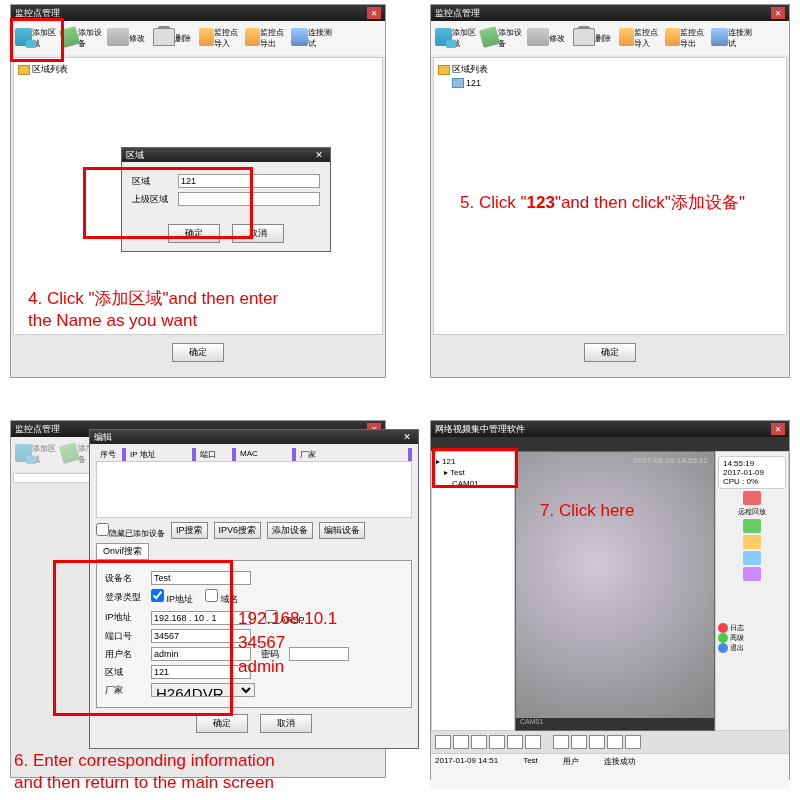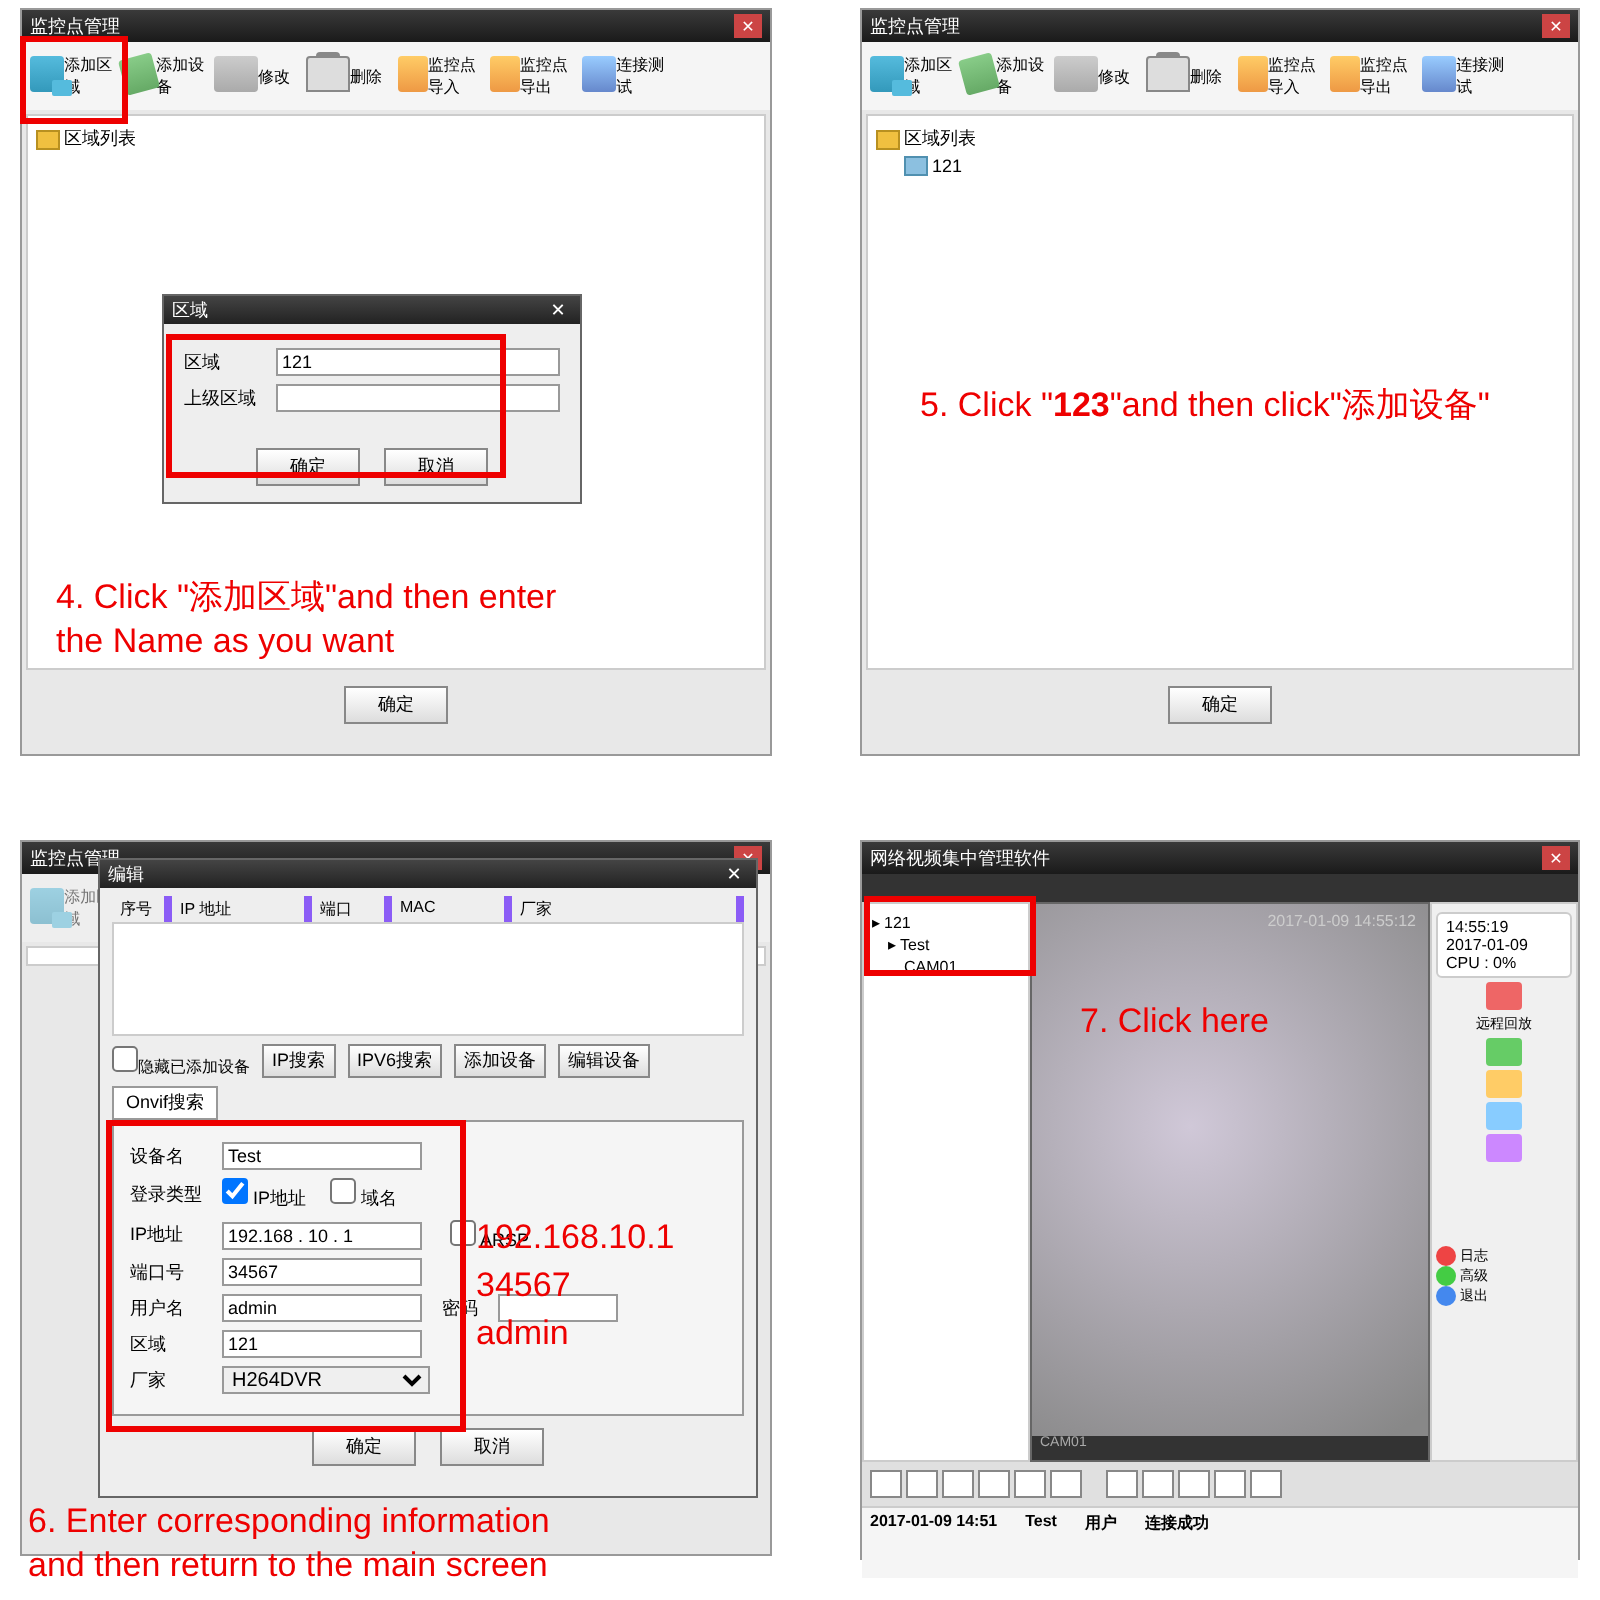--- a/index.html
+++ b/index.html
@@ -14,21 +14,21 @@
   .tbtn .ico { width: 22px; height: 18px; margin-bottom: 2px; }
   .content-area { background: #fff; margin: 2px; border: 1px solid #ccc; }
   .tree { padding: 4px; font-size: 9px; }
   .tree-item { display: flex; align-items: center; gap: 2px; padding: 1px 0; }
   .folder-ico { width: 12px; height: 10px; background: #f0c040; border: 1px solid #b89020; }
   .leaf-ico { width: 12px; height: 10px; background: #8cc0e0; border: 1px solid #5090b0; }
   .bottom-ok { display: flex; justify-content: center; padding: 6px; }
   .btn { background: linear-gradient(#fff,#ddd); border: 1px solid #888; padding: 2px 16px; font-size: 9px; cursor: pointer; }
   
   
-  .dialog { position: absolute; background: #eee; border: 1px solid #666; }
+  .dialog { position: absolute; background: #eee; border: 1px solid #666; margin-left: 40px; }
   .dlg-title { background: linear-gradient(#444,#222); color: #fff; height: 14px; display: flex; align-items: center; padding: 0 4px; font-size: 9px; }
   .dlg-title .x { margin-left: auto; width: 14px; text-align: center; }
   .dlg-body { padding: 8px 10px; }
   .frow { display: flex; align-items: center; margin: 4px 0; font-size: 9px; }
   .frow label { width: 46px; text-align: left; }
   .frow input[type=text] { flex: 1; height: 14px; border: 1px solid #999; font-size: 9px; padding: 0 2px; }
   .dlg-btns { display: flex; justify-content: center; gap: 12px; padding: 6px 0 8px; }
   
   .redbox { position: absolute; border: 3px solid #e00; pointer-events: none; }
   .redtext { position: absolute; color: #e00; font-size: 17px; line-height: 1.3; }
@@ -56,21 +56,21 @@
   .vp-ctrl .cb { width:16px; height:14px; background:#fff; border:1px solid #888; }
   .vp-bottom { height: 36px; background:#f5f5f5; border-top:1px solid #ccc; font-size:8px; padding:2px 4px;}
   .vp-info { background:#fff; border:1px solid #ccc; padding:2px 4px; margin:2px 0; font-size:8px; border-radius:3px;}
   .vp-r-ico { width:18px; height:14px; margin:2px auto; border-radius:2px; }
   
   .tabrow { display:flex; font-size:9px; }
   .tab { border:1px solid #999; padding:1px 6px; background:#eee; }
   .tab.active { background:#fff; }
   .listhdr { display:flex; font-size:8px; background:#eee; border-bottom:1px solid #ccc; }
   .listhdr span { padding:1px 4px; border-right:4px solid #8b5cf6; }
-  select { font-size:10px; height:14px; border:1px solid #999; }
+  select { font-size:15px; height:14px; border:1px solid #999; }
 </style>
 </head>
 <body>
 
 <div class="win" style="left:10px; top:4px; width:376px; height:374px;">
   <div class="titlebar">
     <span>监控点管理</span>
     <span class="close">✕</span>
   </div>
   <div class="toolbar">
@@ -340,21 +340,21 @@
     <div class="cb"></div>
     <div class="cb"></div>
     <div style="width:8px"></div>
     <div class="cb"></div>
     <div class="cb"></div>
     <div class="cb"></div>
     <div class="cb"></div>
     <div class="cb"></div>
   </div>
   <div class="vp-bottom">
-    <div style="display:flex; gap:14px;font-weight:bold;">
+    <div style="display:flex; gap:25px;">
       <span>2017-01-09 14:51</span>
       <span>Test</span>
       <span>用户</span>
       <span>连接成功</span>
     </div>
   </div>
 </div>
 <div class="redbox" style="left:432px; top:448px; width:86px; height:40px;"></div>
 <div class="redtext" style="left:540px; top:500px;">7. Click here</div>
 

